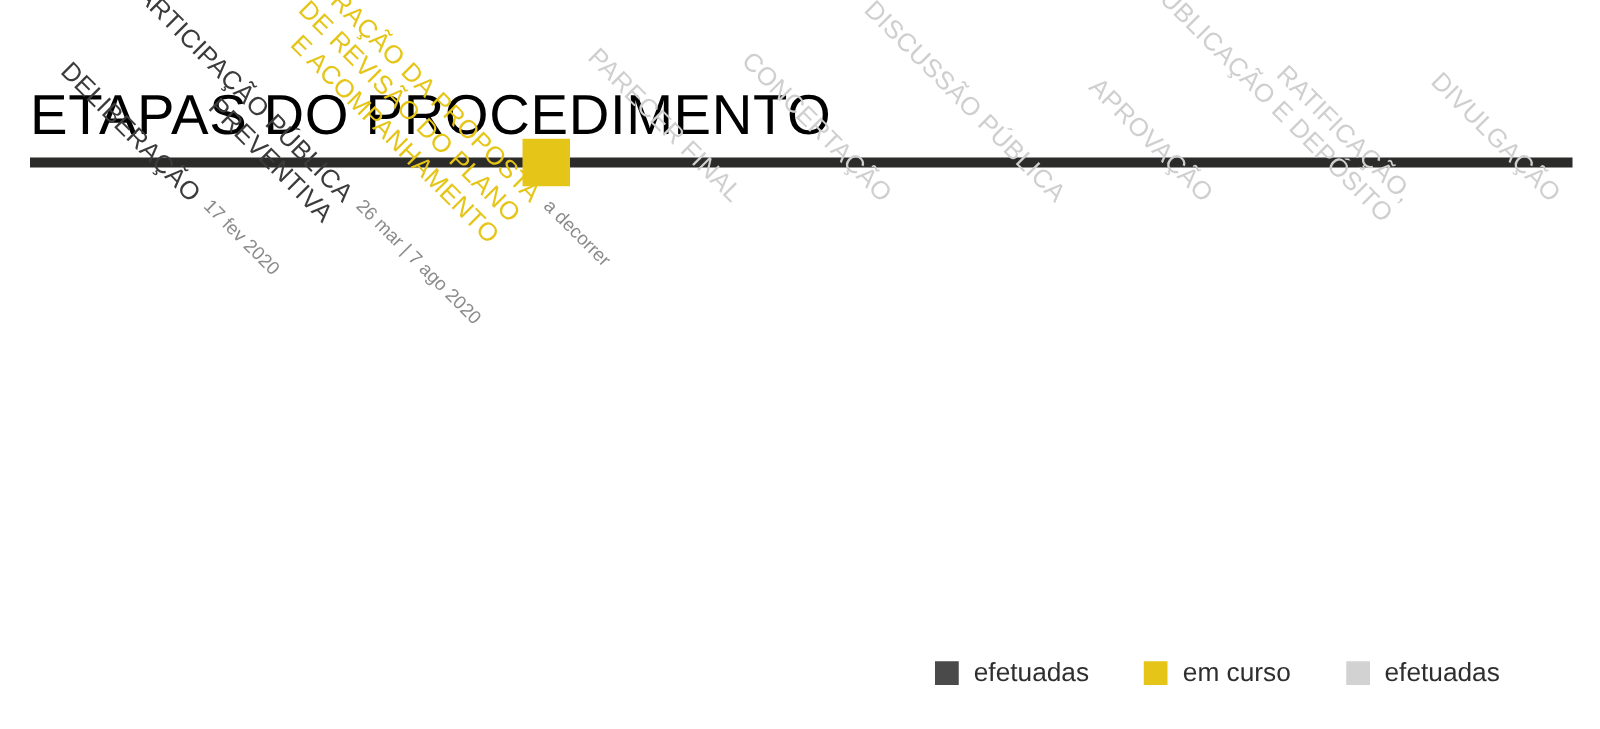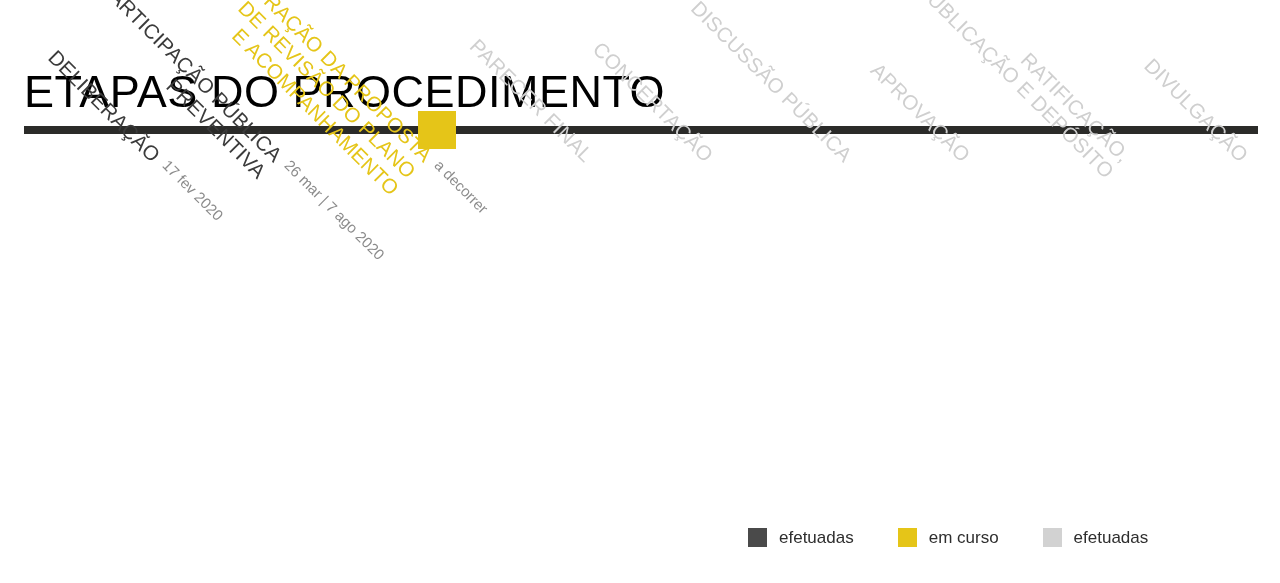--- a/index.html
+++ b/index.html
@@ -97,21 +97,21 @@
     margin-right: 44px;
   }
   .legend-item:last-child { margin-right: 0; }
   .legend-swatch {
     width: 19px;
     height: 19px;
     margin-right: 12px;
     flex: 0 0 auto;
   }
   .legend-label {
-    font-size: 17px;
+    font-size: 21px;
     line-height: 1;
     color: #2e2e2e;
     white-space: nowrap;
   }
 </style>
 </head>
 <body>
 
 <h1 id="page-title">ETAPAS DO PROCEDIMENTO</h1>
 

